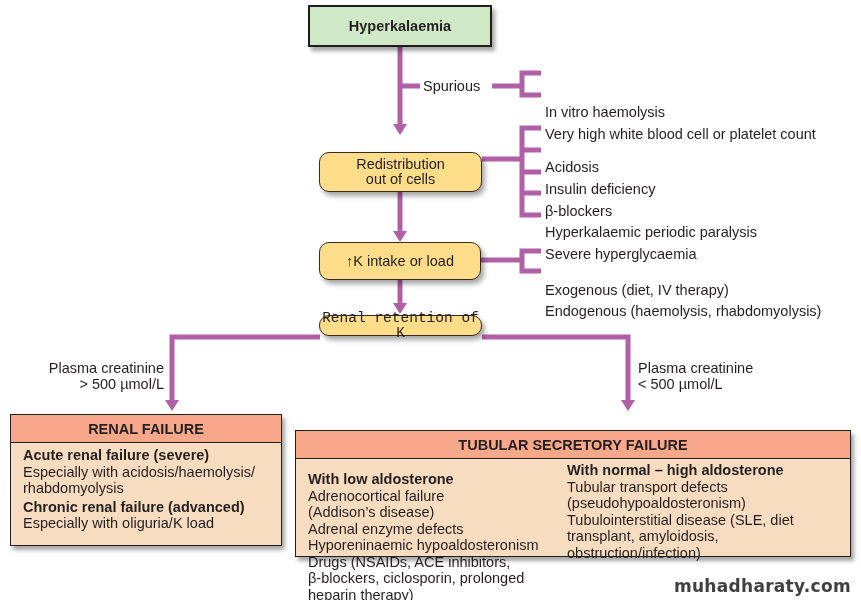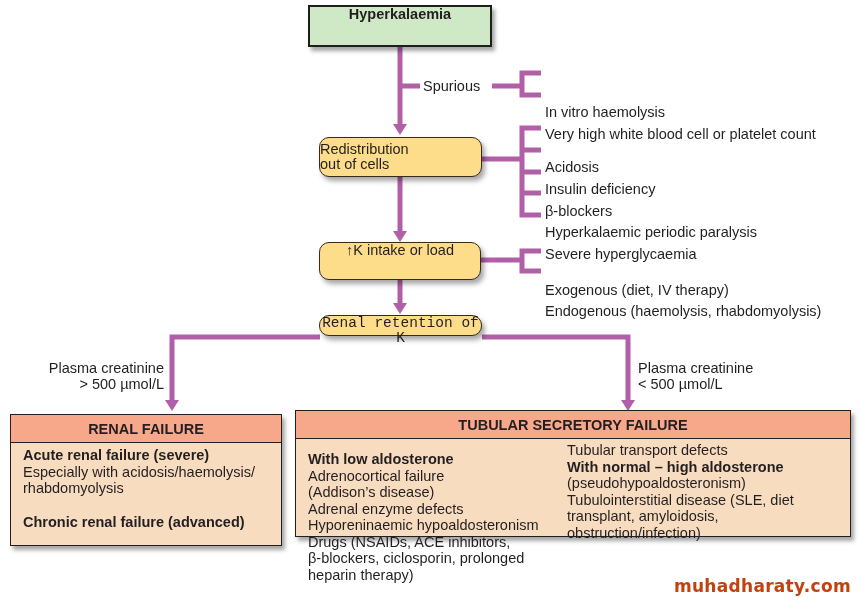--- a/index.html
+++ b/index.html
@@ -1,39 +1,39 @@
 <!DOCTYPE html>
 <html><head>
 <meta charset="utf-8">
 <style>
   html, body { margin: 0; padding: 0; background: #ffffff; }
   body { width: 861px; height: 600px; position: relative; overflow: hidden;
          font-family: "Liberation Sans", sans-serif; color: #231f20; }
   #diagram { position: absolute; left: 0; top: 0; width: 861px; height: 600px; }
   .abs { position: absolute; }
-  .node { position: absolute; box-sizing: border-box; display: flex; align-items: flex-start;
+  .node { position: absolute; box-sizing: border-box; display: flex; align-items: center;
           justify-content: center; text-align: center; font-size: 14.5px; line-height: 15px; }
   .root { background: #cfe8c6; border: 2px solid #1e1e1e; font-weight: bold;
           box-shadow: 3px 4px 4px rgba(0,0,0,0.35); }
   .step { background: #fddc8a; border: 1.5px solid #3a2a1a; border-radius: 10px;
           box-shadow: 3px 4px 5px rgba(0,0,0,0.35); }
   .leaf { position: absolute; font-size: 14.5px; line-height: 17px; white-space: nowrap; margin-top: 40px; }
   .edge-label { position: absolute; font-size: 14.5px; line-height: 16px; white-space: nowrap; }
   .panel { position: absolute; box-sizing: border-box; border: 1.5px solid #231f20;
            background: #f8dcc0; box-shadow: 3px 4px 4px rgba(0,0,0,0.35); }
   .panel-head { background: #f8a88a; border-bottom: 1.5px solid #231f20; height: 27px;
                 display: flex; align-items: center; justify-content: center;
                 font-weight: bold; font-size: 14.5px; }
   .panel-body { padding: 4px 0 0 12px; font-size: 14.5px; line-height: 16.5px; }
   .panel-body .h { font-weight: bold; }
-  .panel-body .gap { margin-top: 17px; }
+  .panel-body .gap { margin-top: 2px; }
   .col { position: absolute; top: 31px; font-size: 14.5px; line-height: 16.5px; }
   .watermark { position: absolute; right: 4px; bottom: 2px; padding: 2px 6px;
                background: rgba(255,255,255,0.85); font-family: "DejaVu Sans", sans-serif;
-               font-weight: bold; font-size: 17px; color: #c2410c; letter-spacing: 0.3px; }
+               font-weight: bold; font-size: 17px; color: #404040; letter-spacing: 0.3px; }
 </style>
 </head>
 <body>
 
 <div id="diagram">
 
   <svg class="abs" style="left:0;top:0" width="861" height="600">
     <g stroke="#b15fa7" stroke-width="5" fill="none">
 
       <line x1="400" y1="47" x2="400" y2="128"></line>
@@ -68,21 +68,21 @@
   </svg>
 
   <div class="node root" style="left:308px;top:5px;width:184px;height:42px;">
     <span>Hyperkalaemia</span>
   </div>
 
   <span class="edge-label" style="left:423px;top:78px;">Spurious</span>
   <span class="leaf" style="left:545px;top:64px;">In vitro haemolysis</span>
   <span class="leaf" style="left:545px;top:86px;">Very high white blood cell or platelet count</span>
 
-  <div class="node step" style="left:319px;top:137px;width:163px;height:40px;flex-direction:column;">
+  <div class="node step" style="left:319px;top:152px;width:163px;height:40px;flex-direction:column;">
     <span>Redistribution</span>
     <span>out of cells</span>
   </div>
   <span class="leaf" style="left:545px;top:119px;">Acidosis</span>
   <span class="leaf" style="left:545px;top:141px;">Insulin deficiency</span>
   <span class="leaf" style="left:545px;top:163px;">β-blockers</span>
   <span class="leaf" style="left:545px;top:184px;">Hyperkalaemic periodic paralysis</span>
   <span class="leaf" style="left:545px;top:206px;">Severe hyperglycaemia</span>
 
   <div class="node step" style="left:319px;top:242px;width:162px;height:38px;">
@@ -104,38 +104,39 @@
     <div>&lt; 500 µmol/L</div>
   </div>
 
   <div class="panel" style="left:10px;top:414px;width:272px;height:132px;">
     <div class="panel-head">RENAL FAILURE</div>
     <div class="panel-body" style="padding-left:12px;">
       <div class="h">Acute renal failure (severe)</div>
       <div>Especially with acidosis/haemolysis/</div>
       <div>rhabdomyolysis</div>
       <div class="h gap">Chronic renal failure (advanced)</div>
+      <div>Especially with oliguria/K load</div>
     </div>
   </div>
 
-  <div class="panel" style="left:295px;top:410px;width:556px;height:127px;">
+  <div class="panel" style="left:295px;top:430px;width:556px;height:127px;">
     <div class="panel-head">TUBULAR SECRETORY FAILURE</div>
     <div class="col" style="left:12px;margin-top:9px;">
       <div class="h" style="font-weight:bold;">With low aldosterone</div>
       <div>Adrenocortical failure</div>
       <div>(Addison’s disease)</div>
       <div>Adrenal enzyme defects</div>
       <div>Hyporeninaemic hypoaldosteronism</div>
       <div>Drugs (NSAIDs, ACE inhibitors,</div>
       <div>β-blockers, ciclosporin, prolonged</div>
       <div>heparin therapy)</div>
     </div>
     <div class="col" style="left:271px;">
+      <div style="font-weight:bold;">With normal – high aldosterone</div>
       <div>Tubular transport defects</div>
-      <div style="font-weight:bold;">With normal – high aldosterone</div>
       <div>(pseudohypoaldosteronism)</div>
       <div>Tubulointerstitial disease (SLE, diet</div>
       <div>transplant, amyloidosis,</div>
       <div>obstruction/infection)</div>
     </div>
   </div>
 
   <div class="watermark">muhadharaty.com</div>
 </div>
 

